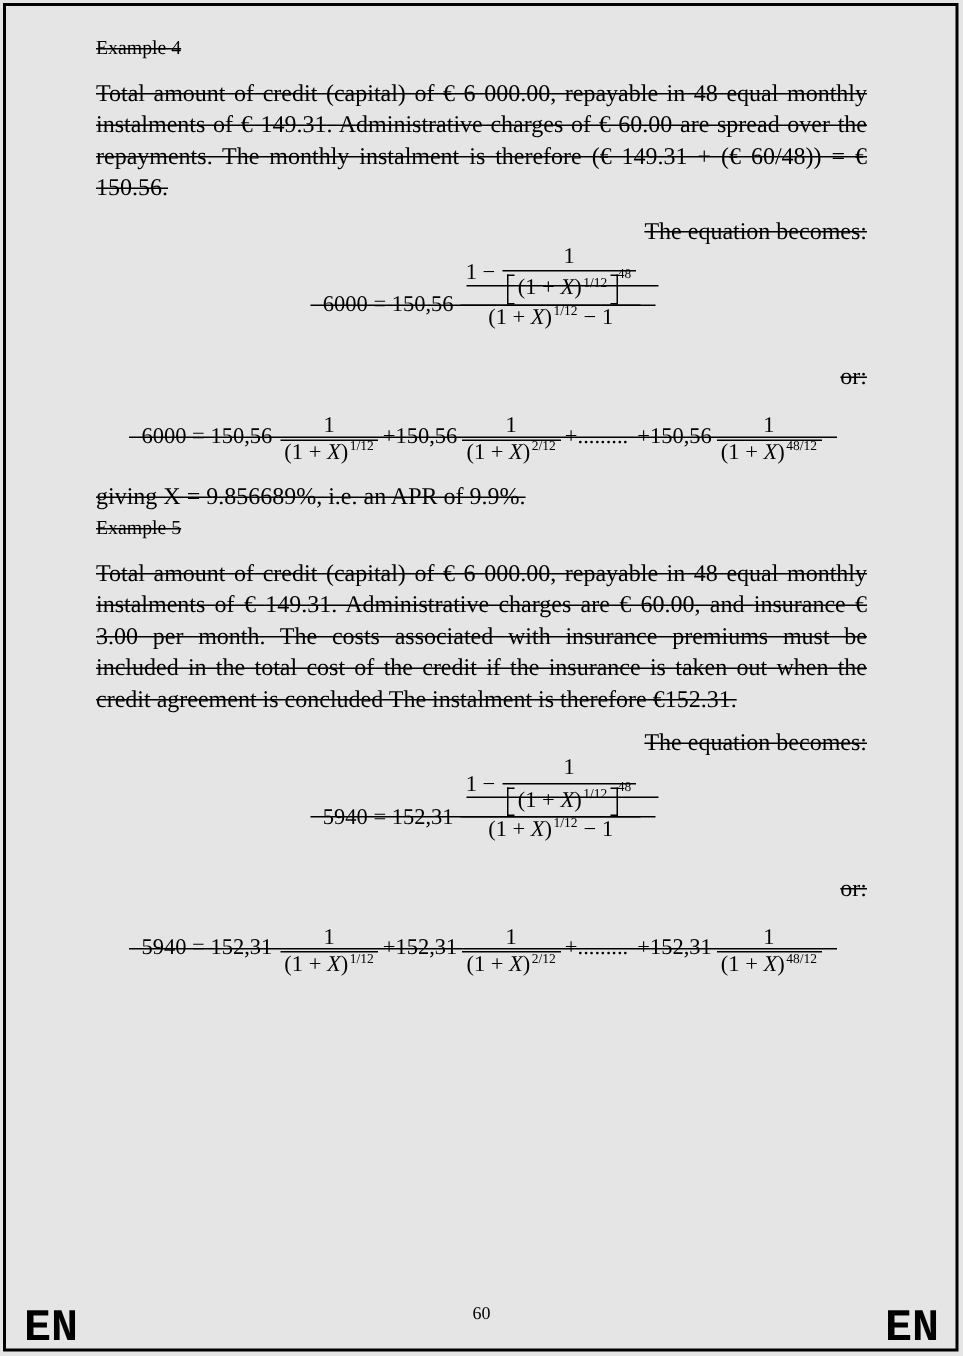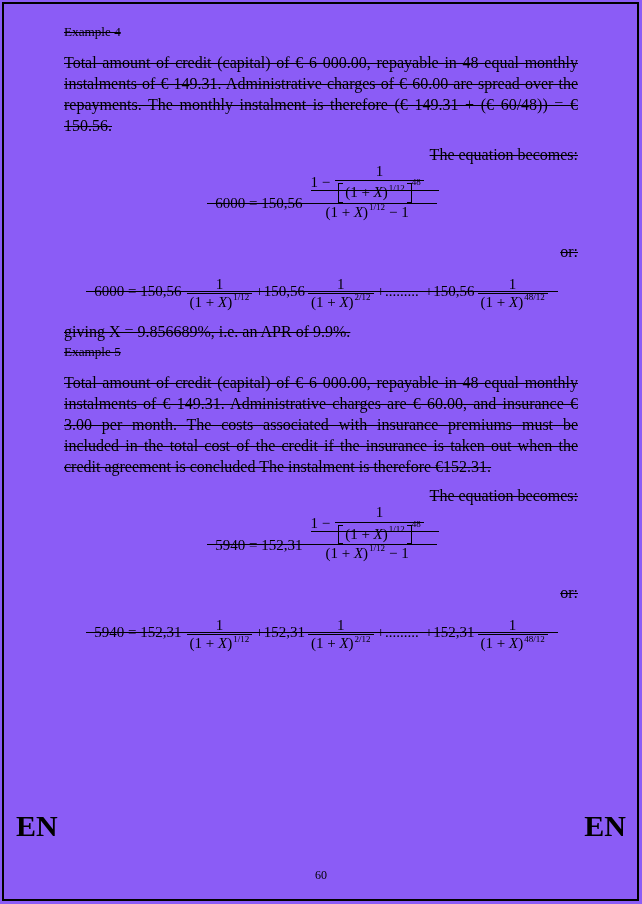--- a/index.html
+++ b/index.html
@@ -1,17 +1,17 @@
 <!DOCTYPE html>
 <html><head>
 <meta charset="utf-8">
 <style>
   html,body { margin:0; padding:0; background:#ffffff; }
   .page {
-    position:relative; width:642px; height:904px; background:#8b5cf6;
+    position:relative; width:642px; height:904px; background:#e5e5e5;
     font-family:"Liberation Serif", serif; color:#000; overflow:hidden;
   }
   .page-border {
     position:absolute; left:2px; top:2px; right:3px; bottom:3px;
     border:2px solid #000; pointer-events:none;
   }
   .content { position:relative; padding:24px 64px 0 64px; }
 
   .heading { font-size:13.2px; font-weight:normal; margin:0; }
   .body    { font-size:16px; line-height:21px; margin:12px 0 0 0; text-align:justify; }
@@ -47,21 +47,21 @@
   .var { font-style:italic; }
 
   .bracketed { display:inline-flex; align-items:stretch; margin-top:2px; }
   .lbr { width:4px; border:1.3px solid #000; border-right:0; }
   .rbr { width:4px; border:1.3px solid #000; border-left:0; }
   .expr { padding:1px 2px; display:flex; align-items:center; }
   .sup.outer { align-self:flex-start; top:-6px; margin-left:0; }
 
   
   .footer-en {
-    position:absolute; top:811px; font-family:Liberation Serif, serif;
+    position:absolute; top:871px; font-family:Liberation Mono, monospace;
     font-weight:700; font-size:30px; line-height:1;
   }
   .footer-en.left  { left:16px; }
   .footer-en.right { right:16px; }
   .page-num {
     position:absolute; top:868px; left:0; width:100%;
     text-align:center; font-size:12px;
   }
 </style>
 </head>

